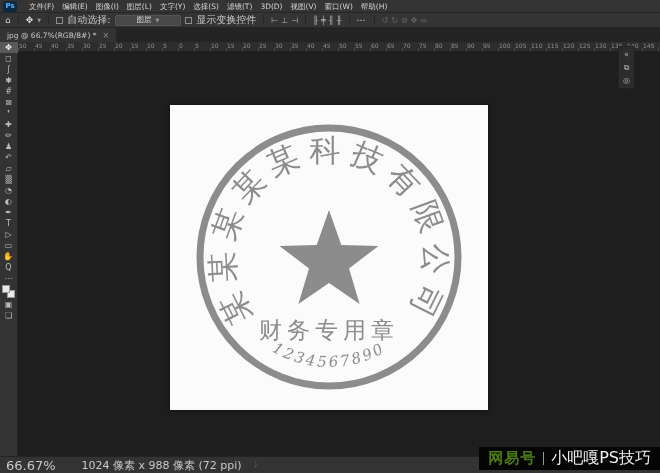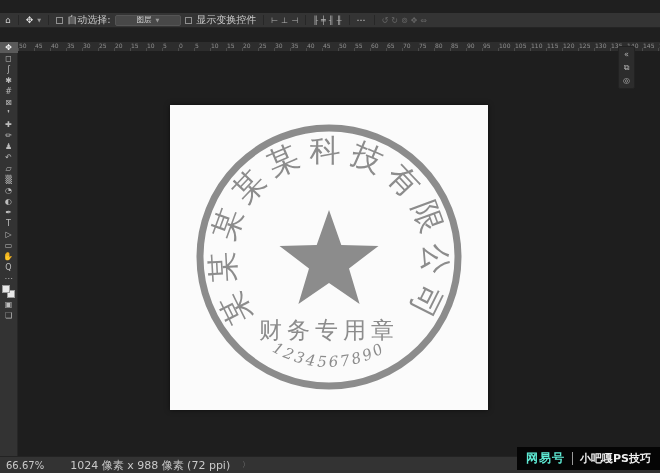--- a/index.html
+++ b/index.html
@@ -67,36 +67,52 @@
 
   
   .right-dock { position:absolute; left:618px; top:46px; width:17px; background:#2c2c2c;
     border:1px solid #222; border-radius:2px; display:flex; flex-direction:column; align-items:center; padding:1px 0; z-index:5; }
   .right-dock .dock-item { width:17px; height:13px; display:flex; align-items:center; justify-content:center;
     font-size:8px; color:#b5b5b5; }
 
   
   .statusbar { position:absolute; left:0; bottom:0; width:660px; height:17px; background:#333;
     border-top:1px solid #232323; display:flex; align-items:center; }
-  .status-zoom { font-size:10px; color:#c9c9c9; margin-left:6px; }
+  .status-zoom { font-size:13px; color:#c9c9c9; margin-left:6px; }
   .status-info { font-size:11px; color:#c9c9c9; margin-left:26px; white-space:nowrap; }
   .status-chevron { font-size:7.5px; color:#8e8e8e; margin-left:12px; }
 
   
   .watermark { position:absolute; right:0; bottom:3px; height:23px; background:#050505; z-index:10;
     display:flex; align-items:center; padding:0 9px; gap:7px; }
-  .wm-brand { color:#5eead4; font-size:12px; font-weight:bold; letter-spacing:1px; white-space:nowrap; }
+  .wm-brand { color:#4d7c0f; font-size:15px; font-weight:bold; letter-spacing:1px; white-space:nowrap; }
   .wm-divider { width:1px; height:13px; background:#9a9a9a; }
-  .wm-account { color:#f0f0f0; font-size:11px; white-space:nowrap;font-weight:bold; }
+  .wm-account { color:#f0f0f0; font-size:16px; white-space:nowrap; }
 </style>
 </head>
 <body>
 
 <div class="app" data-name="photoshop-window">
 
+  <div class="menubar" data-name="menu-bar">
+    <div class="ps-logo" data-name="photoshop-logo">Ps</div>
+    <div style="display:flex;" data-name="menu-items">
+        <span data-name="menu-file">文件(F)</span>
+        <span data-name="menu-edit">编辑(E)</span>
+        <span data-name="menu-image">图像(I)</span>
+        <span data-name="menu-layer">图层(L)</span>
+        <span data-name="menu-type">文字(Y)</span>
+        <span data-name="menu-select">选择(S)</span>
+        <span data-name="menu-filter">滤镜(T)</span>
+        <span data-name="menu-3d">3D(D)</span>
+        <span data-name="menu-view">视图(V)</span>
+        <span data-name="menu-window">窗口(W)</span>
+        <span data-name="menu-help">帮助(H)</span>
+      </div>
+  </div>
 
   <div class="optionsbar" data-name="tool-options-bar">
     <span class="opt-home" data-name="home-icon">⌂</span>
     <span class="vsep" data-name="separator"></span>
     <span class="opt-tool" data-name="move-tool-icon">✥</span>
     <span class="caret" data-name="chevron-down-icon">▼</span>
     <span class="vsep" data-name="separator"></span>
     <span class="checkbox" data-name="auto-select-checkbox"></span>
     <span class="opt-label" data-name="auto-select-label">自动选择:</span>
     <span class="dropdown" data-name="auto-select-target-dropdown">
@@ -123,20 +139,26 @@
     <span class="vsep" data-name="separator"></span>
     <span class="iconset dim" data-name="3d-mode-icons">
         <span class="opt-icon" data-name="3d-orbit-icon">↺</span>
         <span class="opt-icon" data-name="3d-roll-icon">↻</span>
         <span class="opt-icon" data-name="3d-pan-icon">⊚</span>
         <span class="opt-icon" data-name="3d-slide-icon">✥</span>
         <span class="opt-icon" data-name="3d-scale-icon">⇔</span>
       </span>
   </div>
 
+  <div class="tabbar" data-name="document-tab-bar">
+    <div class="doc-tab" data-name="document-tab">
+      <span class="tab-title" data-name="document-tab-title">jpg @ 66.7%(RGB/8#) *</span>
+      <span class="tab-close" data-name="close-icon">×</span>
+    </div>
+  </div>
 
   <div class="ruler" data-name="horizontal-ruler">
       <span class="ruler-num" data-name="ruler-tick-label">50</span>
       <span class="ruler-num" data-name="ruler-tick-label">45</span>
       <span class="ruler-num" data-name="ruler-tick-label">40</span>
       <span class="ruler-num" data-name="ruler-tick-label">35</span>
       <span class="ruler-num" data-name="ruler-tick-label">30</span>
       <span class="ruler-num" data-name="ruler-tick-label">25</span>
       <span class="ruler-num" data-name="ruler-tick-label">20</span>
       <span class="ruler-num" data-name="ruler-tick-label">15</span>

